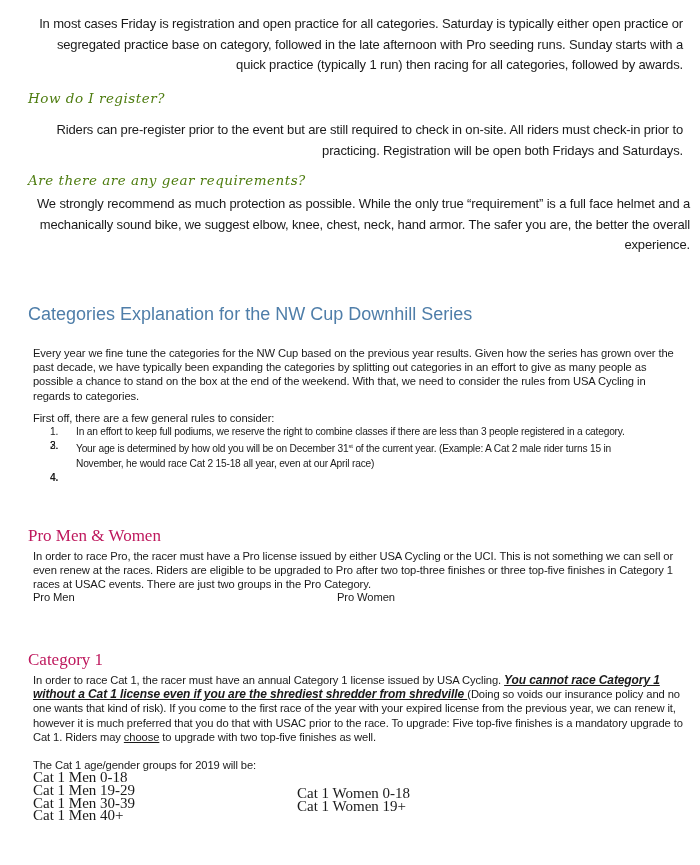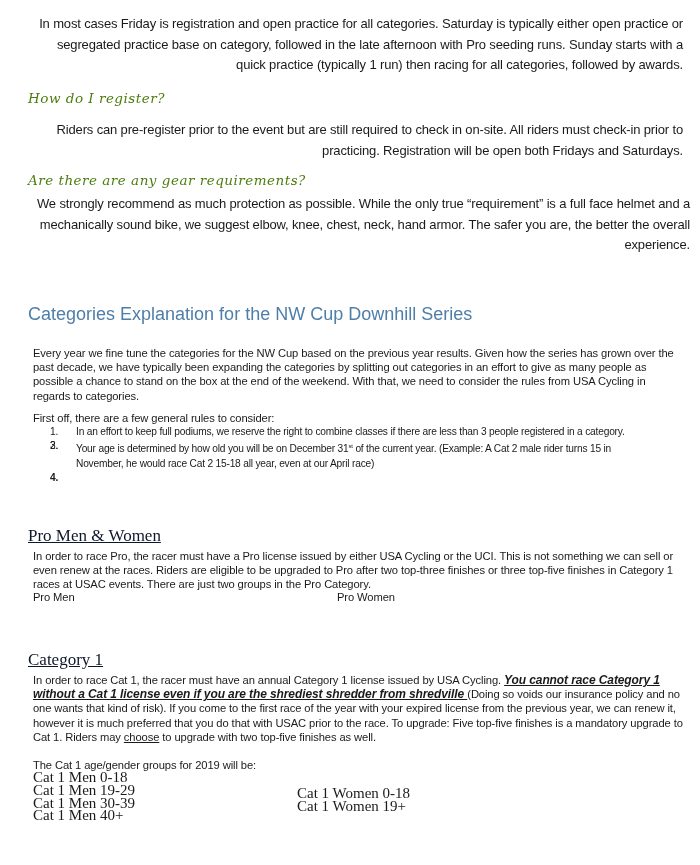--- a/index.html
+++ b/index.html
@@ -2,21 +2,21 @@
 <html><head>
 <meta charset="utf-8">
 <style>
   html, body { margin:0; padding:0; background:#ffffff; }
   body { width:700px; height:865px; position:relative; overflow:hidden; color:#1a1a1a; }
   .abs { position:absolute; }
   .cal { font-family:"Liberation Sans", sans-serif; font-size:13px; line-height:20.5px; letter-spacing:-0.15px;text-align:right; }
   .ar { font-family:"Liberation Sans", sans-serif; font-size:11.2px; line-height:14.2px; letter-spacing:-0.1px; }
   .faq-h { font-family:"DejaVu Serif", serif; font-style:italic; font-size:13.5px; color:#4d7c0f; letter-spacing:0.5px; }
   .sec-h { font-family:"Liberation Sans", sans-serif; font-size:18px; color:#4f7ea9; }
-  .serif-h { font-family:"Liberation Serif", serif; font-size:17px; color:#0f172a;text-decoration:underline; }
+  .serif-h { font-family:"Liberation Serif", serif; font-size:17px; color:#be185d; }
   ol.rules { margin:0; padding:0; list-style:none; }
   ol.rules li { position:relative; padding-left:26px; font-family:"Liberation Sans", sans-serif; font-size:10.2px; line-height:14.2px; letter-spacing:-0.2px; }
   ol.rules li .num { position:absolute; left:0; top:0; }
   .em-u { font-weight:bold; font-style:italic; text-decoration:underline; }
   .u { text-decoration:underline; }
   .grp { font-family:Liberation Serif, serif; font-size:15px; line-height:12.8px; }
 </style>
 </head>
 <body>
 

